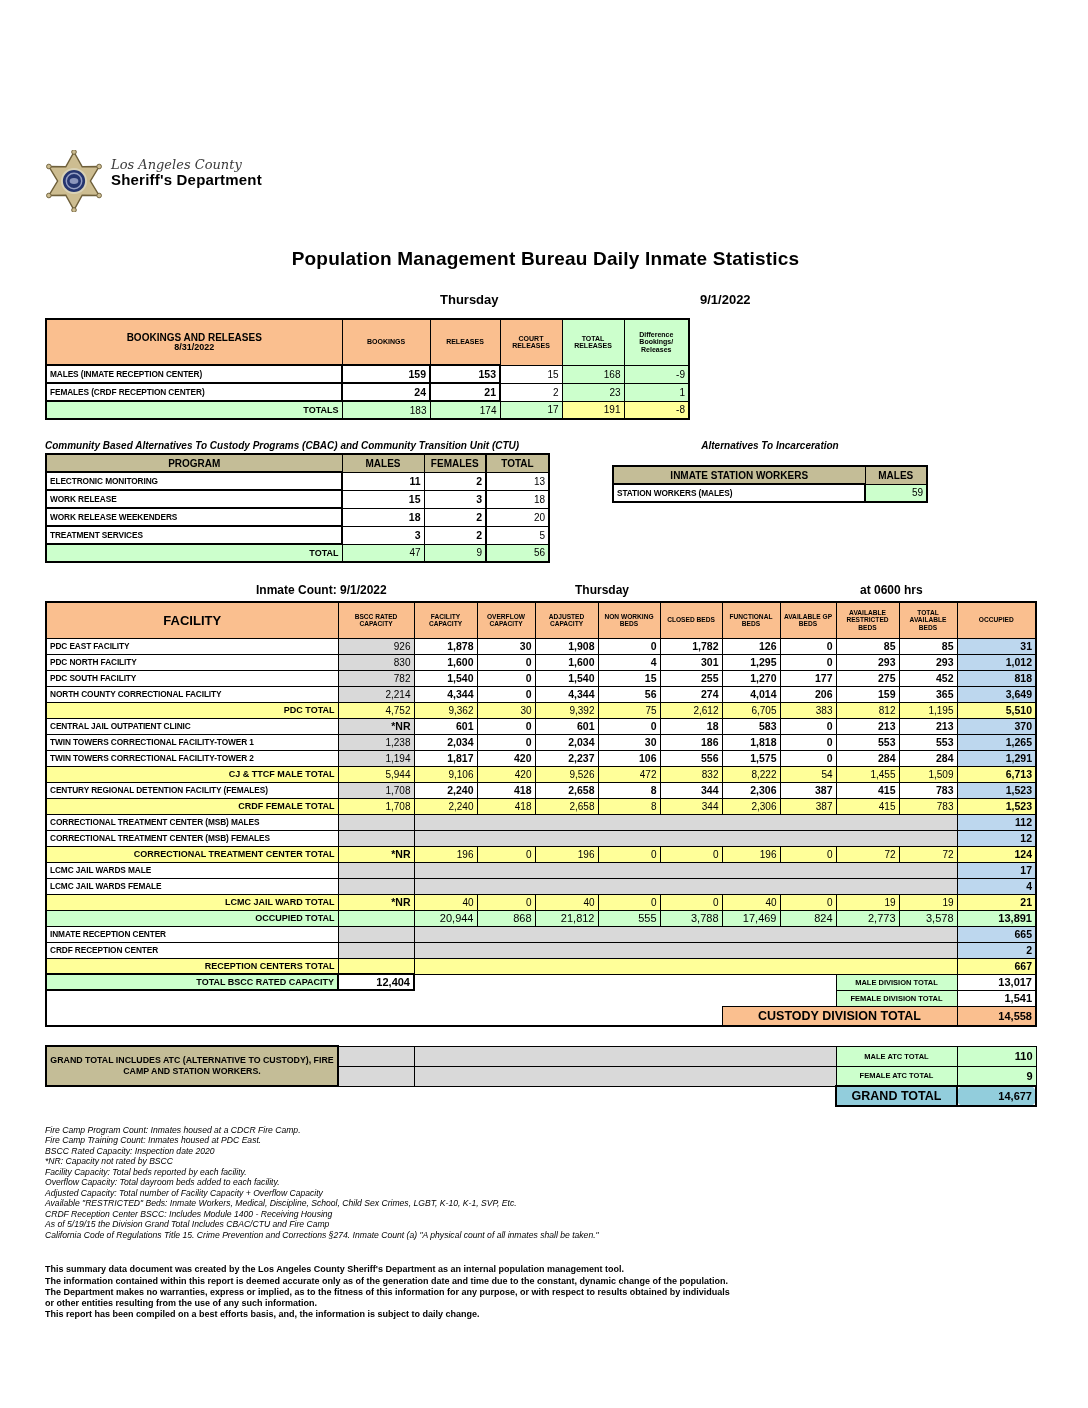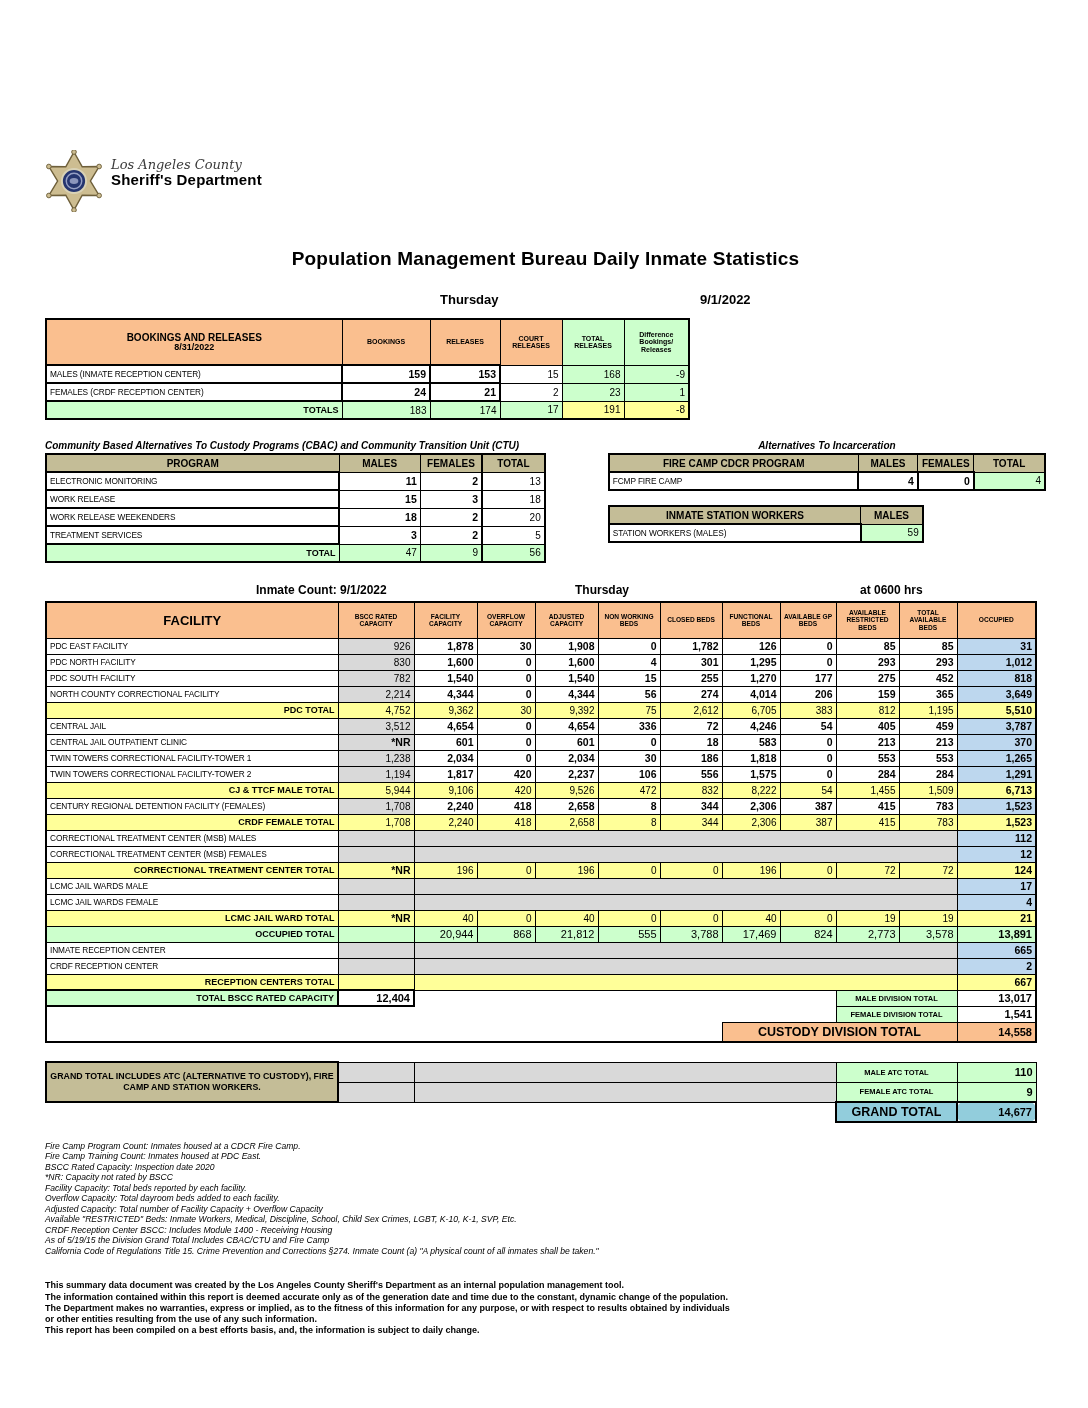--- a/index.html
+++ b/index.html
@@ -22,21 +22,21 @@
   .dayline .d2{position:absolute;left:655px;}
 
   
   table.tbl{border-collapse:collapse;table-layout:fixed;border:2px solid #000;}
   table.tbl2{border-collapse:collapse;table-layout:fixed;}
   .tbl td,.tbl2 td{border:1px solid #000;height:18px;padding:0 3px;overflow:hidden;white-space:nowrap;font-size:10px;vertical-align:middle;}
   td.hdr{background:var(--peach);font-weight:bold;text-align:center;white-space:normal;line-height:1.1;}
   td.hdr-sm{font-size:7px;}
   td.hdr-g{background:var(--green);}
   td.hdr-t{background:var(--tan);font-weight:bold;text-align:center;}
-  td.lbl{font-weight:normal;font-size:8.3px;letter-spacing:-.1px;border-radius:6px;}
+  td.lbl{font-weight:bold;font-size:8.3px;letter-spacing:-.1px;border-radius:6px;}
   td.rlabel{font-weight:bold;font-size:9px;text-align:right;}
   td.num{text-align:right;font-weight:bold;font-size:10.5px;}
   td.reg{font-weight:normal;font-size:10px;}
   td.peach{background:var(--peach);}
   td.green{background:var(--green);} td.yellow{background:var(--yellow);}
   td.blue{background:var(--blue);} td.gray{background:var(--gray);}
   td.gblue{background:var(--gblue);border-radius:7px;}
   td.nob{border:none;}
   td.hb{border-width:2px;}
   td.tlb{border-left-width:2px;}
@@ -196,42 +196,20 @@
               <td class="rlabel green">TOTAL</td>
               <td class="num reg green">47</td>
               <td class="num reg green">9</td>
               <td class="num reg green tlb">56</td>
             </tr>
           </tbody>
         </table>
     </div>
     <div class="ati">
       <div class="sec-title">Alternatives To Incarceration</div>
-      <table class="tbl" id="firecamp">
-        <colgroup>
-            <col style="width:252px">
-            <col style="width:60px">
-            <col style="width:56px">
-            <col style="width:72px">
-          </colgroup>
-      <tbody>
-            <tr>
-              <td class="hdr-t">FIRE CAMP CDCR PROGRAM</td>
-              <td class="hdr-t">MALES</td>
-              <td class="hdr-t">FEMALES</td>
-              <td class="hdr-t">TOTAL</td>
-            </tr>
-            <tr>
-              <td class="lbl hb">FCMP FIRE CAMP</td>
-              <td class="num hb">4</td>
-              <td class="num hb">0</td>
-              <td class="num reg green">4</td>
-            </tr>
-          </tbody>
-        </table>
       <table class="tbl sw" id="station">
         <colgroup>
             <col style="width:252px">
             <col style="width:62px">
           </colgroup>
       <tbody>
             <tr>
               <td class="hdr-t">INMATE STATION WORKERS</td>
               <td class="hdr-t">MALES</td>
             </tr>
@@ -344,34 +322,20 @@
           <td class="num reg yellow">9,392</td>
           <td class="num reg yellow">75</td>
           <td class="num reg yellow">2,612</td>
           <td class="num reg yellow">6,705</td>
           <td class="num reg yellow">383</td>
           <td class="num reg yellow">812</td>
           <td class="num reg yellow">1,195</td>
           <td class="num yellow">5,510</td>
         </tr>
         <tr>
-          <td class="lbl">CENTRAL JAIL</td>
-          <td class="num reg gray">3,512</td>
-          <td class="num">4,654</td>
-          <td class="num">0</td>
-          <td class="num">4,654</td>
-          <td class="num">336</td>
-          <td class="num">72</td>
-          <td class="num">4,246</td>
-          <td class="num">54</td>
-          <td class="num">405</td>
-          <td class="num">459</td>
-          <td class="num blue">3,787</td>
-        </tr>
-        <tr>
           <td class="lbl">CENTRAL JAIL OUTPATIENT CLINIC</td>
           <td class="num gray small-star">*NR</td>
           <td class="num">601</td>
           <td class="num">0</td>
           <td class="num">601</td>
           <td class="num">0</td>
           <td class="num">18</td>
           <td class="num">583</td>
           <td class="num">0</td>
           <td class="num">213</td>

